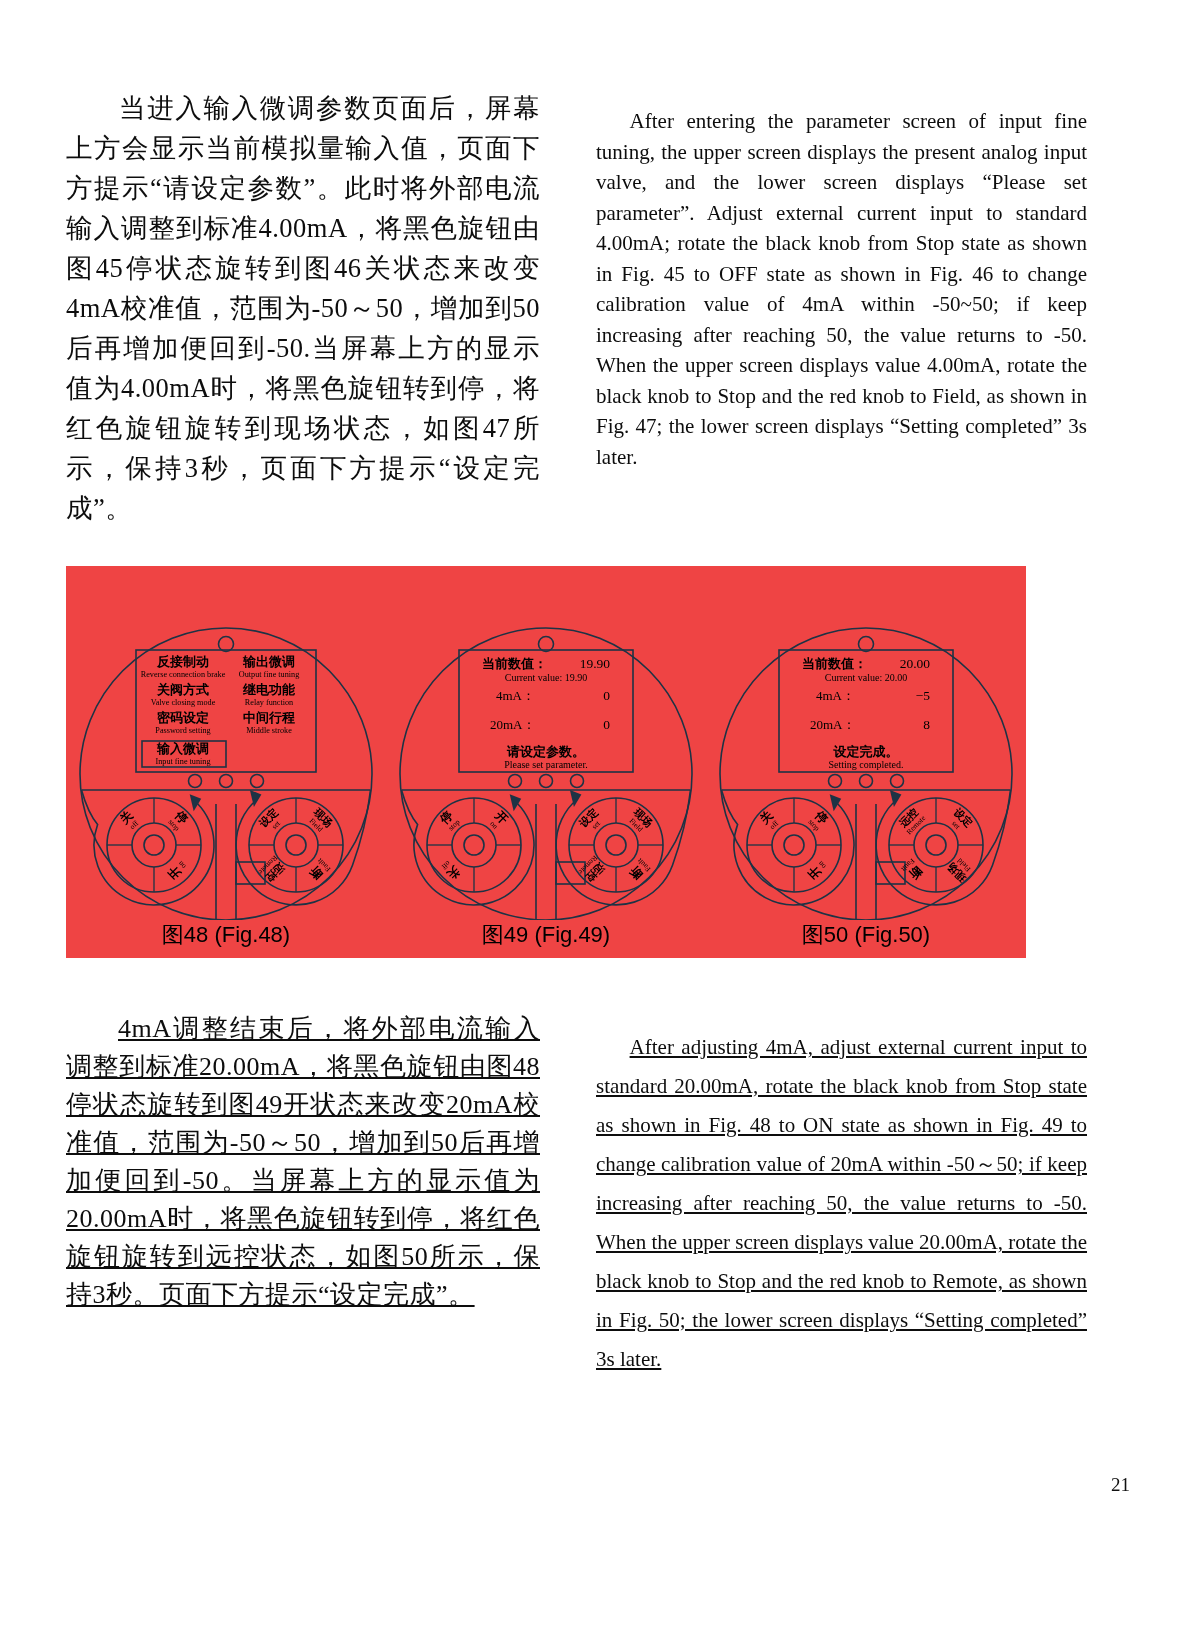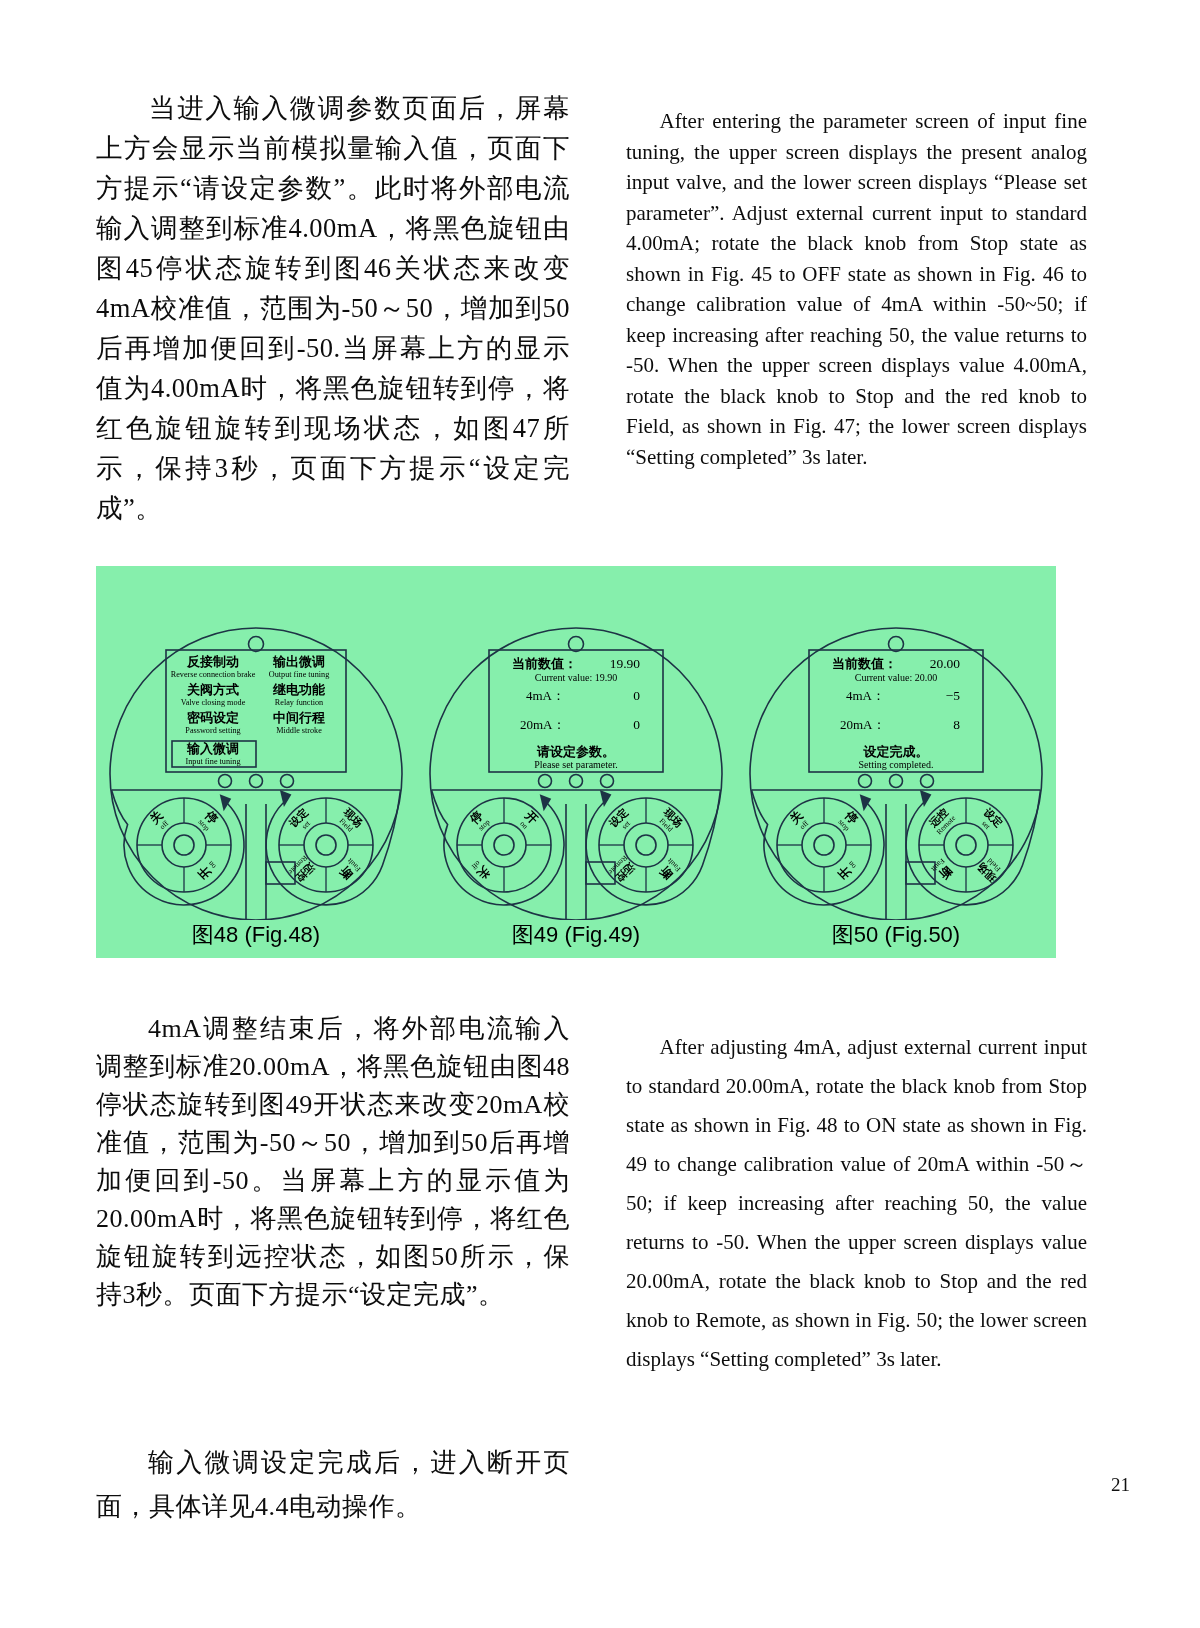--- a/index.html
+++ b/index.html
@@ -4,21 +4,21 @@
 <style>
   html,body{margin:0;padding:0;background:#ffffff;}
   .page{
     position:relative;
     width:1200px;height:1628px;
     background:#ffffff;
     overflow:hidden;
     font-family:"Liberation Serif","DejaVu Serif",serif;
     color:#0d0d0d;
     box-sizing:border-box;
-    padding:88px 95px 0 96px;
+    padding:88px 95px 0 66px;
   }
   .row{display:flex;gap:38px;}
   .col-zh{
     width:474px;flex:0 0 474px;
     font-size:26.5px;line-height:40px;
     text-align:justify;text-align-last:left;
     letter-spacing:0.5px;
   }
   .col-zh .para{text-indent:2em;margin:0;}
   .col-en{
@@ -29,34 +29,34 @@
   .col-en .para{text-indent:1.6em;margin:18px;}
   .row.sect2 .col-zh{font-size:26px;line-height:38px;}
   .row.sect2 .col-en{font-size:21px;line-height:39px;}
   .row.sect3{margin-top:44px;}
   .row.sect3 .col-zh{font-size:26px;line-height:44px;}
   .row.sect3 .col-en{font-size:20.5px;line-height:35px;}
 
   .figure-panel{
     margin-top:38px;
     width:960px;height:392px;
-    background:#86efac;
+    background:#ef4444;
     display:flex;
     padding-top:2px;
     box-sizing:border-box;
   }
   .fig-cell{width:320px;flex:0 0 320px;display:flex;flex-direction:column;align-items:center;}
   .fig-cell svg{display:block;width:320px;height:352px;}
   .fig-caption{
     font-size:22px;
     color:#000;
     margin-top:0;
     font-family:Liberation Sans, sans-serif;
   }
-  .sect2{margin-top:52px;}
+  .sect2{margin-top:52px;text-decoration:underline;}
   .footer{
     position:absolute;
     top:1474px;left:0;width:1130px;
     text-align:right;
     font-size:19px;color:#111;
   }
 </style>
 </head>
 <body>
 
@@ -293,20 +293,17 @@
   <div class="row sect2">
     <div class="col-zh">
       <p class="para">4mA调整结束后，将外部电流输入调整到标准20.00mA，将黑色旋钮由图48停状态旋转到图49开状态来改变20mA校准值，范围为-50～50，增加到50后再增加便回到-50。当屏幕上方的显示值为20.00mA时，将黑色旋钮转到停，将红色旋钮旋转到远控状态，如图50所示，保持3秒。页面下方提示“设定完成”。</p>
     </div>
     <div class="col-en">
       <p class="para">After adjusting 4mA, adjust external current input to standard 20.00mA, rotate the black knob from Stop state as shown in Fig. 48 to ON state as shown in Fig. 49 to change calibration value of 20mA within -50～50; if keep increasing after reaching 50, the value returns to -50. When the upper screen displays value 20.00mA, rotate the black knob to Stop and the red knob to Remote, as shown in Fig. 50; the lower screen displays “Setting completed” 3s later.</p>
     </div>
   </div>
 
   <div class="row sect3">
-    <div class="col-zh">
-      <p class="para">输入微调设定完成后，进入断开页面，具体详见4.4电动操作。</p>
-    </div>
   </div>
 
   <div class="footer">21</div>
 
 </div>
 
 </body></html>

